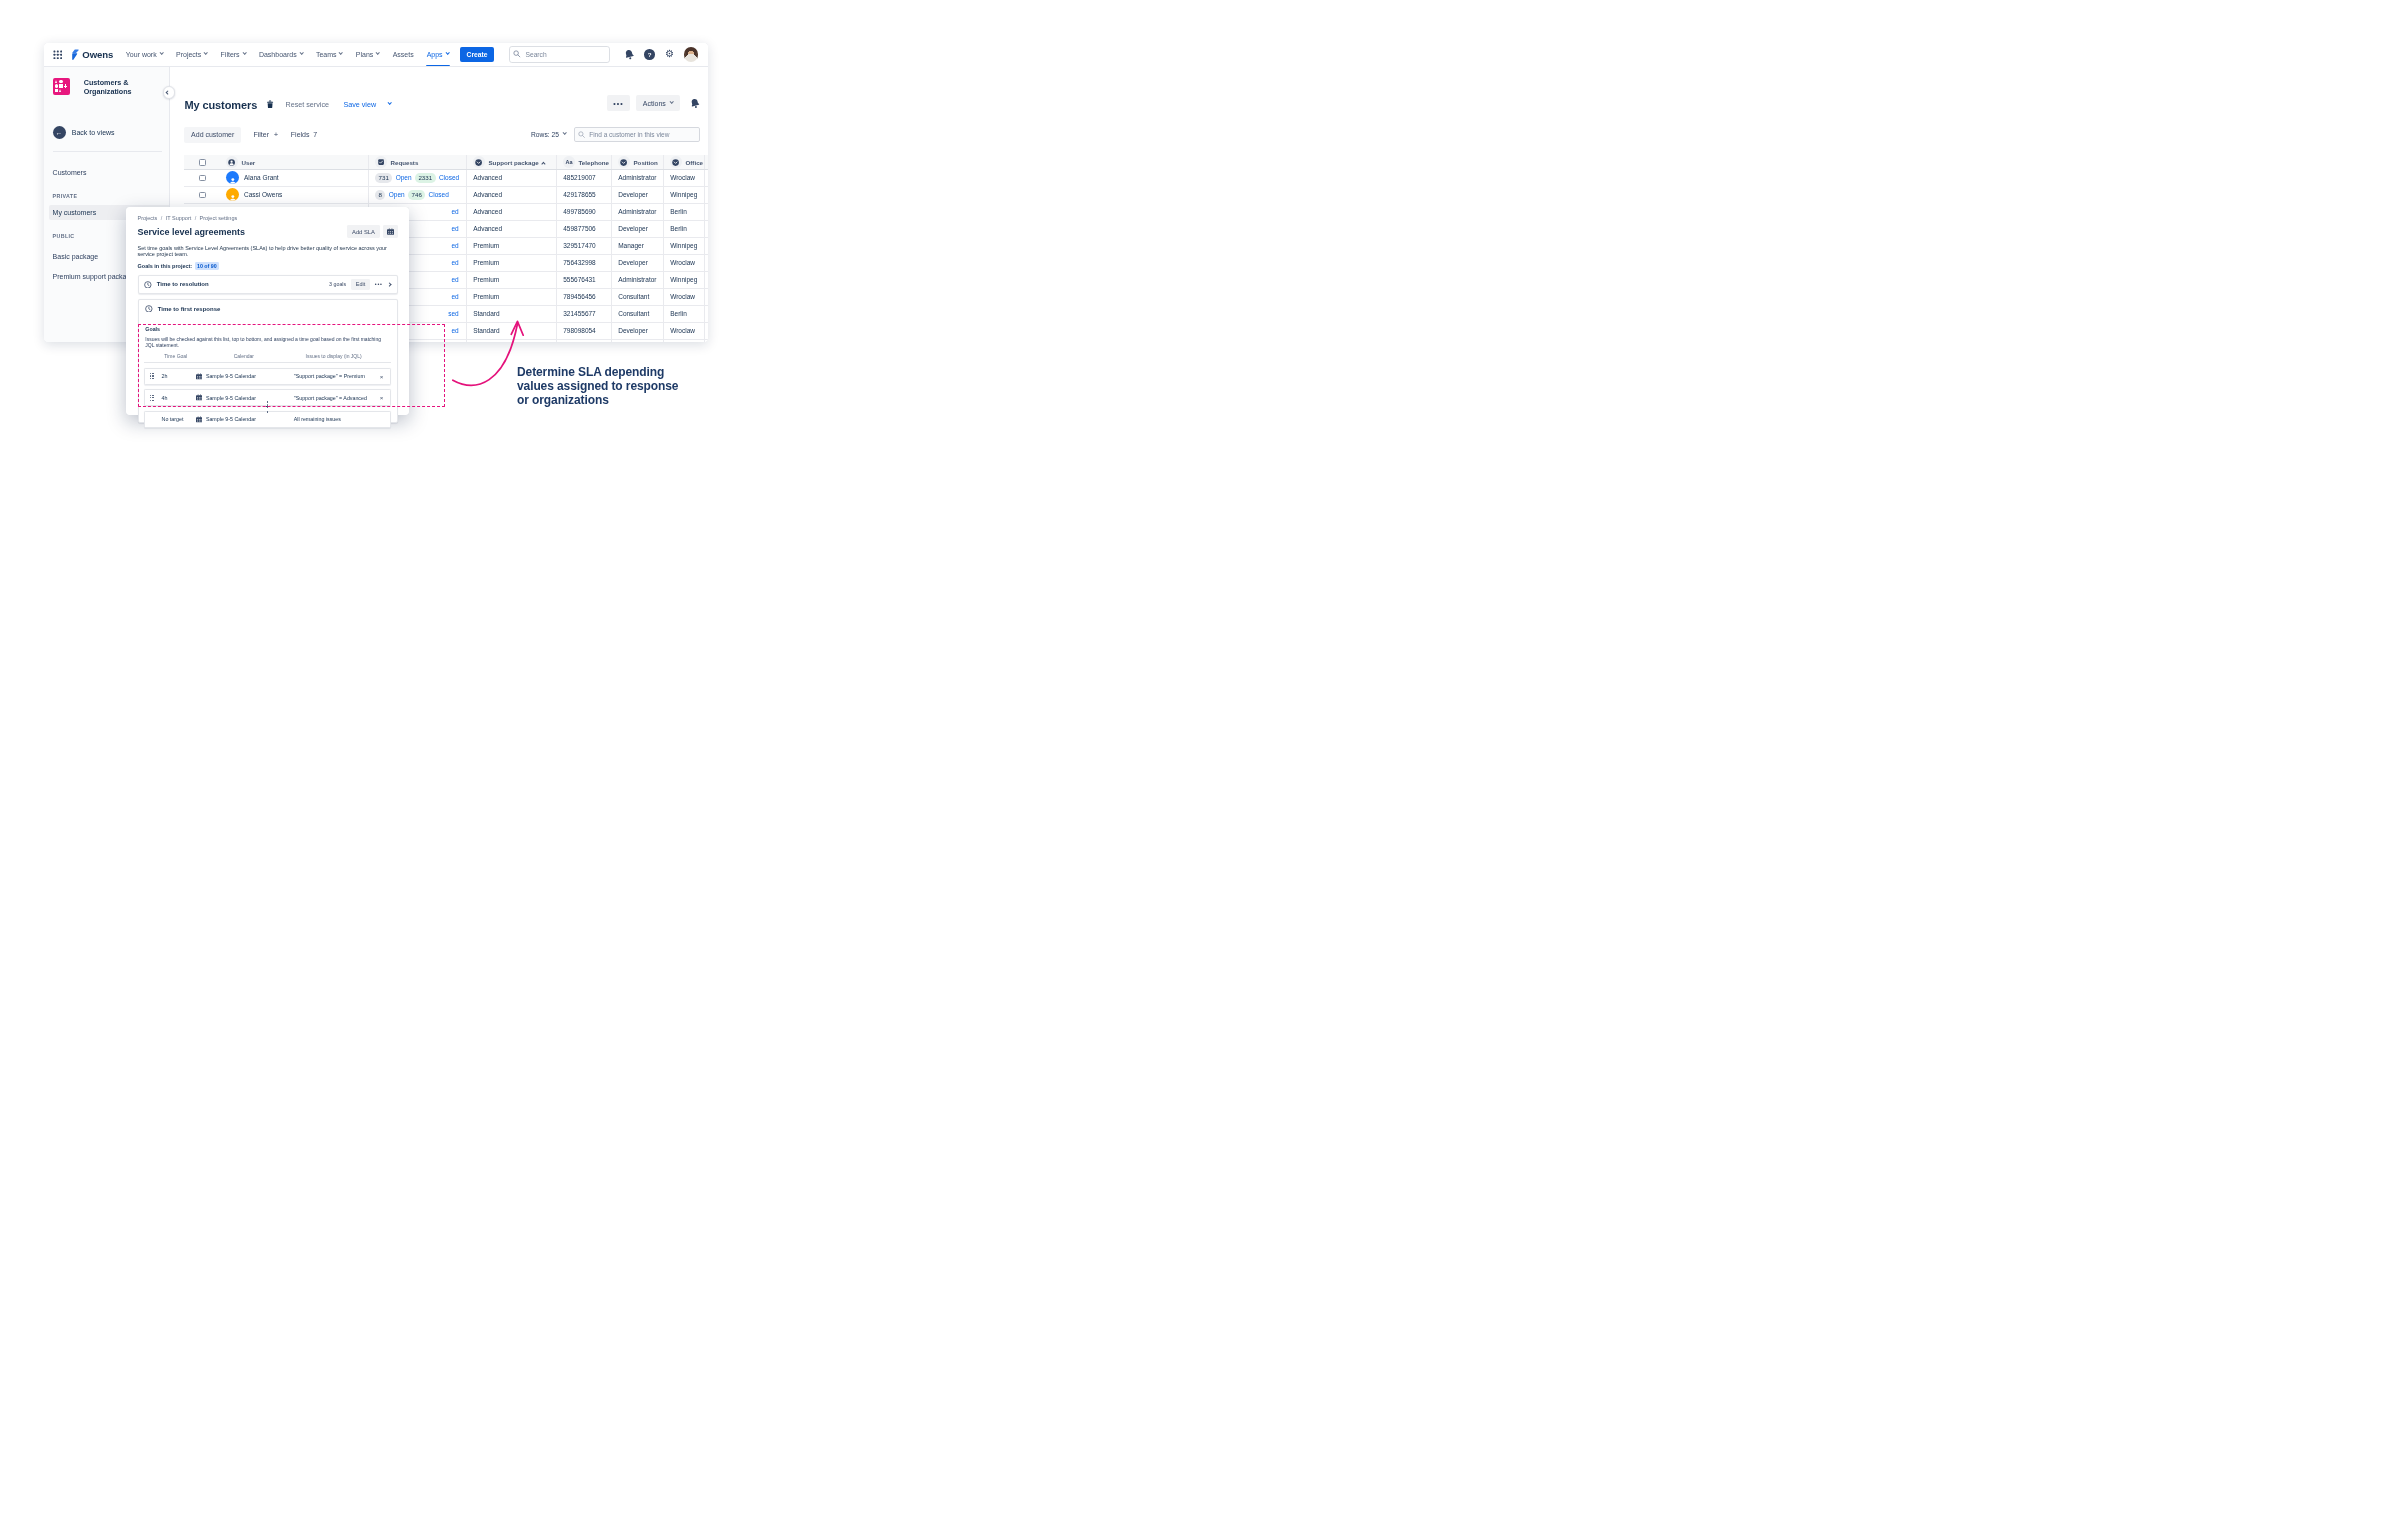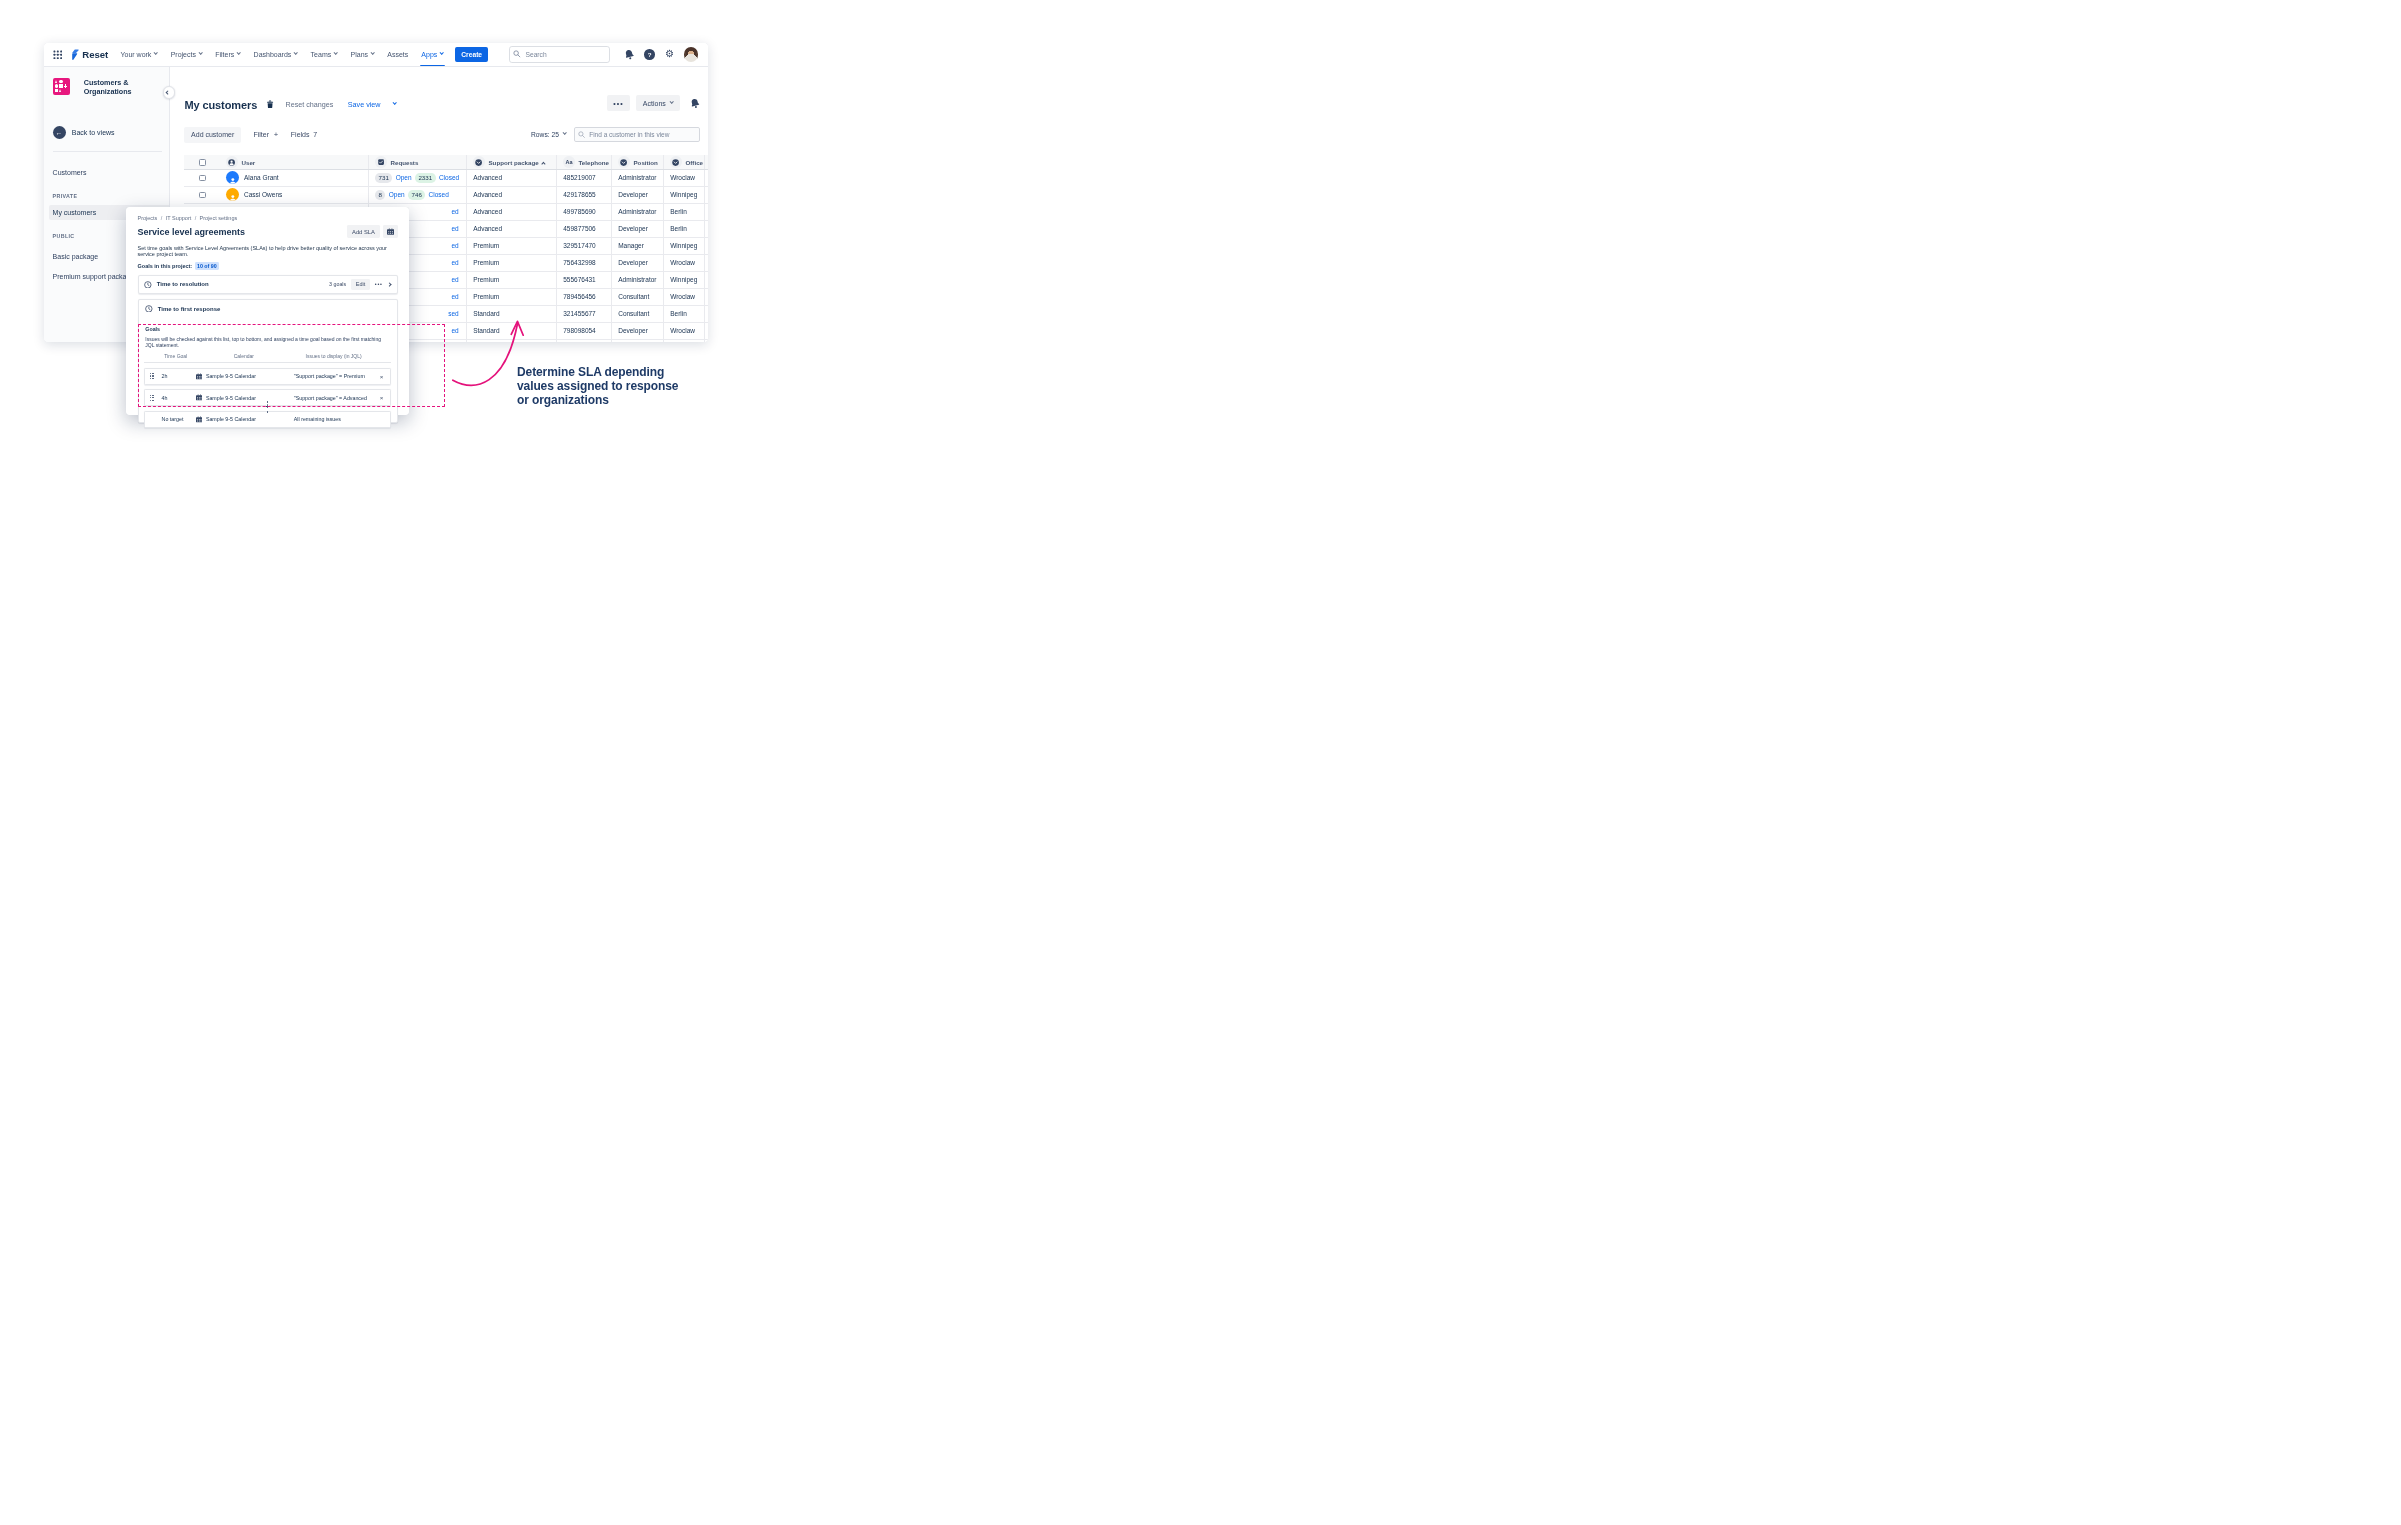--- a/index.html
+++ b/index.html
@@ -166,21 +166,21 @@
           <rect x="1" y="15" width="4" height="4" rx="1"></rect>
           <rect x="8" y="15" width="4" height="4" rx="1"></rect>
           <rect x="15" y="15" width="4" height="4" rx="1"></rect>
         </g>
     </svg>
     <div class="jira-logo">
       <svg class="icon" width="10.6" height="11.5" viewBox="0 0 22 24">
         <path d="M12 1h7c1 0 1.4 1.2.7 1.9L14 9h-6c-1 0-1.5-1.2-.8-1.9L12 1z" fill="#357DE8"></path>
         <path d="M8 9h8c1 0 1.5 1.3.7 2L9 22.5c-.9.9-2.4.2-2.4-1V11c0-1.1.6-2 1.4-2z" fill="#1868DB"></path>
       </svg>
-      <span class="word">Reset</span>
+      <span class="word">Owens</span>
     </div>
     <div class="nav-items" id="nav-items">
         <div class="nav-item">
           <span>Your work</span>
           <span class="chev"></span>
         </div>
         <div class="nav-item">
           <span>Projects</span>
           <span class="chev"></span>
         </div>
@@ -263,21 +263,21 @@
     <div class="main">
       <div class="view-header">
         <span class="view-title">My customers</span>
         <svg class="icon" width="8.2" height="8.6" viewBox="0 0 17 18">
           <g fill="#17304F">
               <rect x="6" y="1" width="5" height="2.4" rx="1"></rect>
               <rect x="2" y="3.6" width="13" height="2.2" rx="1"></rect>
               <path d="M3.4 7h10.2l-.6 8.6c-.05.8-.7 1.4-1.5 1.4H5.5c-.8 0-1.45-.6-1.5-1.4L3.4 7z"></path>
             </g>
         </svg>
-        <span class="reset-label">Reset changes</span>
+        <span class="reset-label">Reset service</span>
         <span class="save-view">
           <span>Save view</span>
           <span class="chev"></span>
         </span>
       </div>
       <div class="header-controls">
         <button class="btn-subtle">
             <span class="dots">•••</span>
           </button>
         <button class="btn-subtle">

